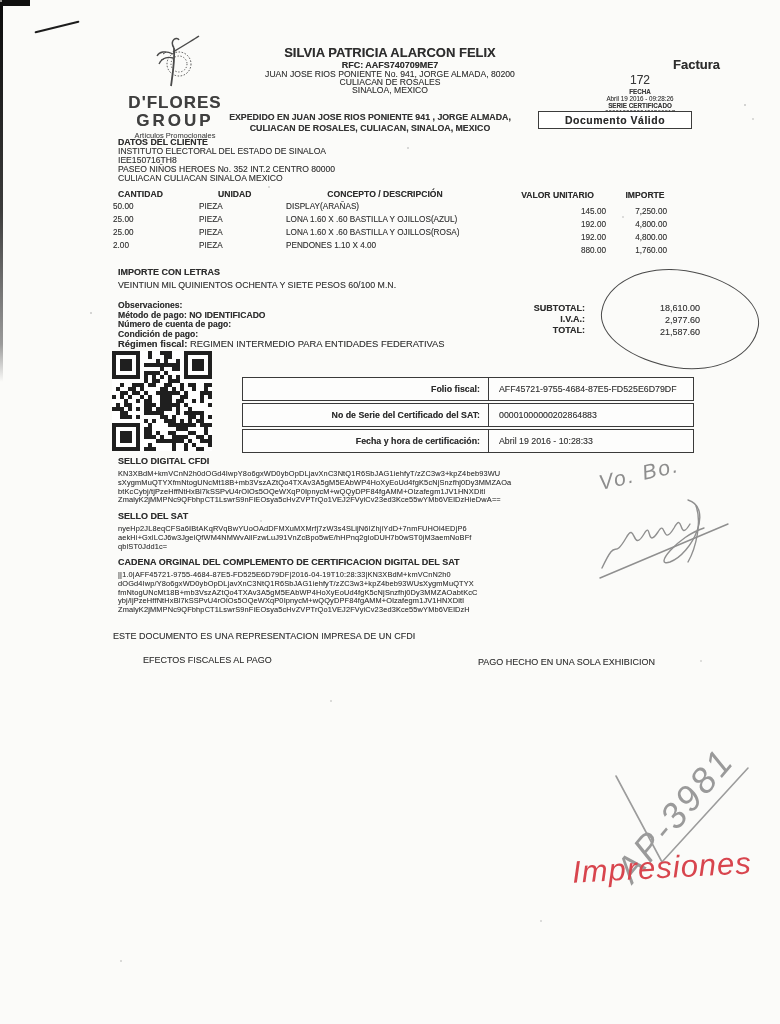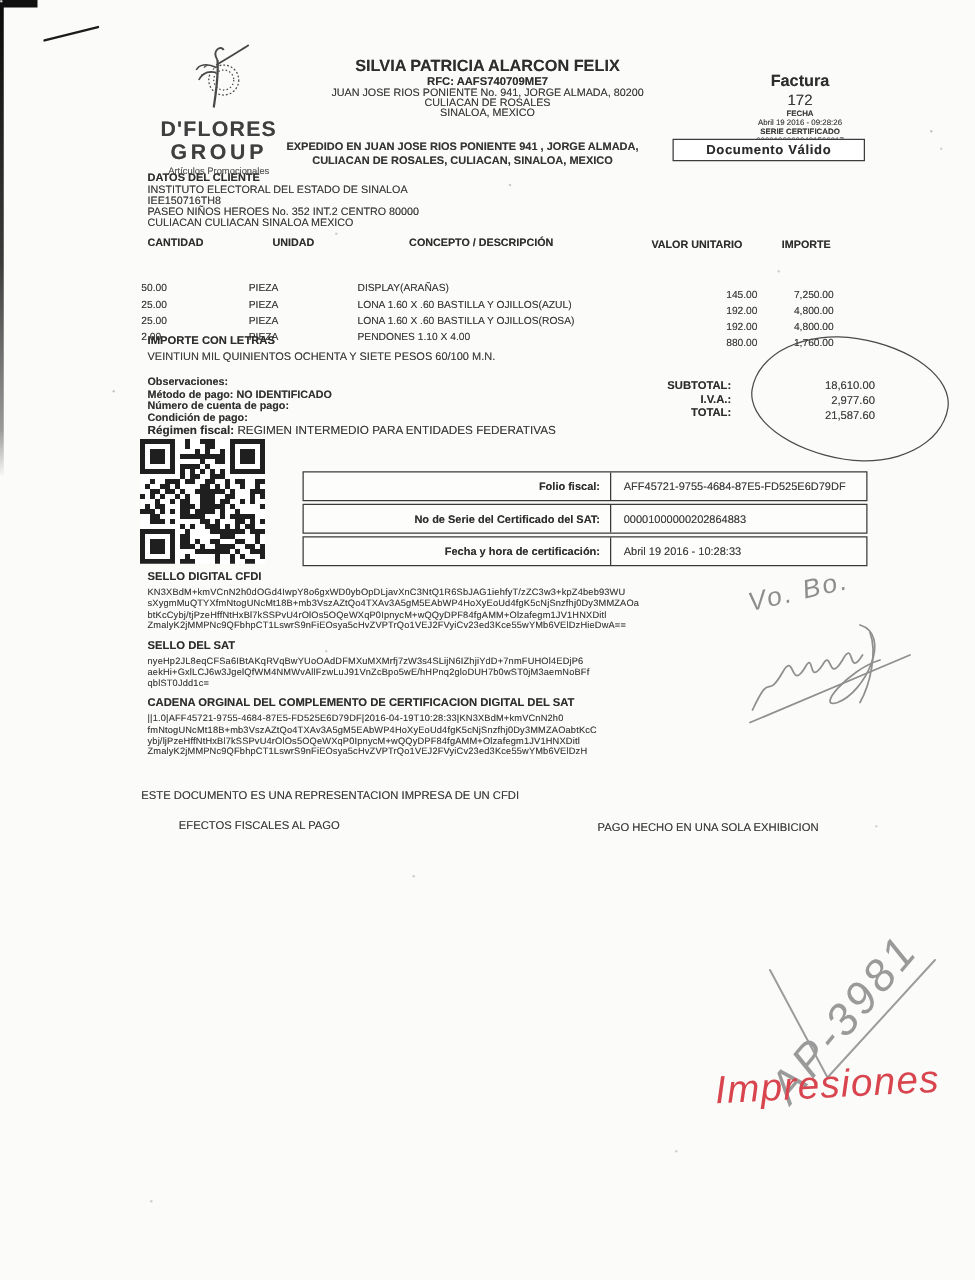--- a/index.html
+++ b/index.html
@@ -30,33 +30,33 @@
 
   
   .vendor{left:210px;top:46px;width:360px;}
   .vendor .nm{font-size:13px;line-height:14px;}
   .vendor .sm{font-size:8.6px;line-height:8.2px;}
   .vendor .rfc{font-size:9px;line-height:10px;}
   .vendor .tel{font-size:9.5px;line-height:11px;margin-top:1px;}
   .expedido{left:180px;top:112px;width:380px;font-size:8.8px;line-height:11px;font-weight:bold;color:#343434;}
 
   .meta{left:560px;top:58px;width:160px;}
-  .meta .t{font-size:13px;line-height:14px;}
+  .meta .t{font-size:13px;line-height:14px;text-align:right;}
   .meta .no{font-size:12px;line-height:16px;color:#3a3a3a;}
   .meta .tiny{font-size:6.3px;line-height:7px;color:#3c3c3c;}
   .badge{left:538px;top:111px;width:152px;height:16px;border:1.4px solid #3c3c3c;background:#fff;
     font-size:10.5px;font-weight:bold;color:#2b2b2b;text-align:center;line-height:16px;letter-spacing:.5px;}
 
   
   .client{left:118px;top:138px;width:380px;font-size:8.6px;line-height:9px;}
   .client .h{font-size:8.8px;}
 
   
   .th{top:189px;font-size:8.6px;color:#2d2d2d;font-weight:bold;}
-  .row{left:0;width:780px;height:13px;font-size:8.2px;margin-top:24px;}
+  .row{left:0;width:780px;height:13px;font-size:8.2px;}
   .row span{position:absolute;}
   .c1{left:113px;} .c2{left:199px;} .c3{left:286px;}
   .c4{right:174px;text-align:left;top:5px;} .c5{right:113px;text-align:right;top:5px;}
 
   
   .words-h{left:118px;top:267px;font-size:9px;}
   .words{left:118px;top:280px;font-size:8.8px;}
   .payment{left:118px;top:301px;font-size:8.6px;line-height:9.6px;font-weight:bold;color:#303030;}
 
   
@@ -460,20 +460,21 @@
   <div class="abs blk doc" style="top:511px;">
     <div class="h b">SELLO DEL SAT</div>
     <div class="ln">nyeHp2JL8eqCFSa6IBtAKqRVqBwYUoOAdDFMXuMXMrfj7zW3s4SLijN6IZhjiYdD+7nmFUHOl4EDjP6</div>
     <div class="ln">aekHi+GxlLCJ6w3JgelQfWM4NMWvAllFzwLuJ91VnZcBpo5wE/hHPnq2gloDUH7b0wST0jM3aemNoBFf</div>
     <div class="ln">qblST0Jdd1c=</div>
   </div>
 
   <div class="abs blk doc" style="top:557px;">
     <div class="h b">CADENA ORGINAL DEL COMPLEMENTO DE CERTIFICACION DIGITAL DEL SAT</div>
     <div class="ln">||1.0|AFF45721-9755-4684-87E5-FD525E6D79DF|2016-04-19T10:28:33|KN3XBdM+kmVCnN2h0</div>
+    <div class="ln">dOGd4Iwp/Y8o6gxWD0ybOpDLjavXnC3NtQ1R6SbJAG1iehfyT/zZC3w3+kpZ4beb93WUsXygmMuQTYX</div>
     <div class="ln">fmNtogUNcMt18B+mb3VszAZtQo4TXAv3A5gM5EAbWP4HoXyEoUd4fgK5cNjSnzfhj0Dy3MMZAOabtKcC</div>
     <div class="ln">ybj/ljPzeHffNtHxBl7kSSPvU4rOlOs5OQeWXqP0IpnycM+wQQyDPF84fgAMM+Olzafegm1JV1HNXDitl</div>
     <div class="ln">ZmalyK2jMMPNc9QFbhpCT1LswrS9nFiEOsya5cHvZVPTrQo1VEJ2FVyiCv23ed3Kce55wYMb6VElDzH</div>
   </div>
 
   <div class="abs foot1 doc">ESTE DOCUMENTO ES UNA REPRESENTACION IMPRESA DE UN CFDI</div>
   <div class="abs foot2 doc">EFECTOS FISCALES AL PAGO</div>
   <div class="abs foot3 doc">PAGO HECHO EN UNA SOLA EXHIBICION</div>
 
   <div class="abs hand vobo">Vo. Bo.</div>

